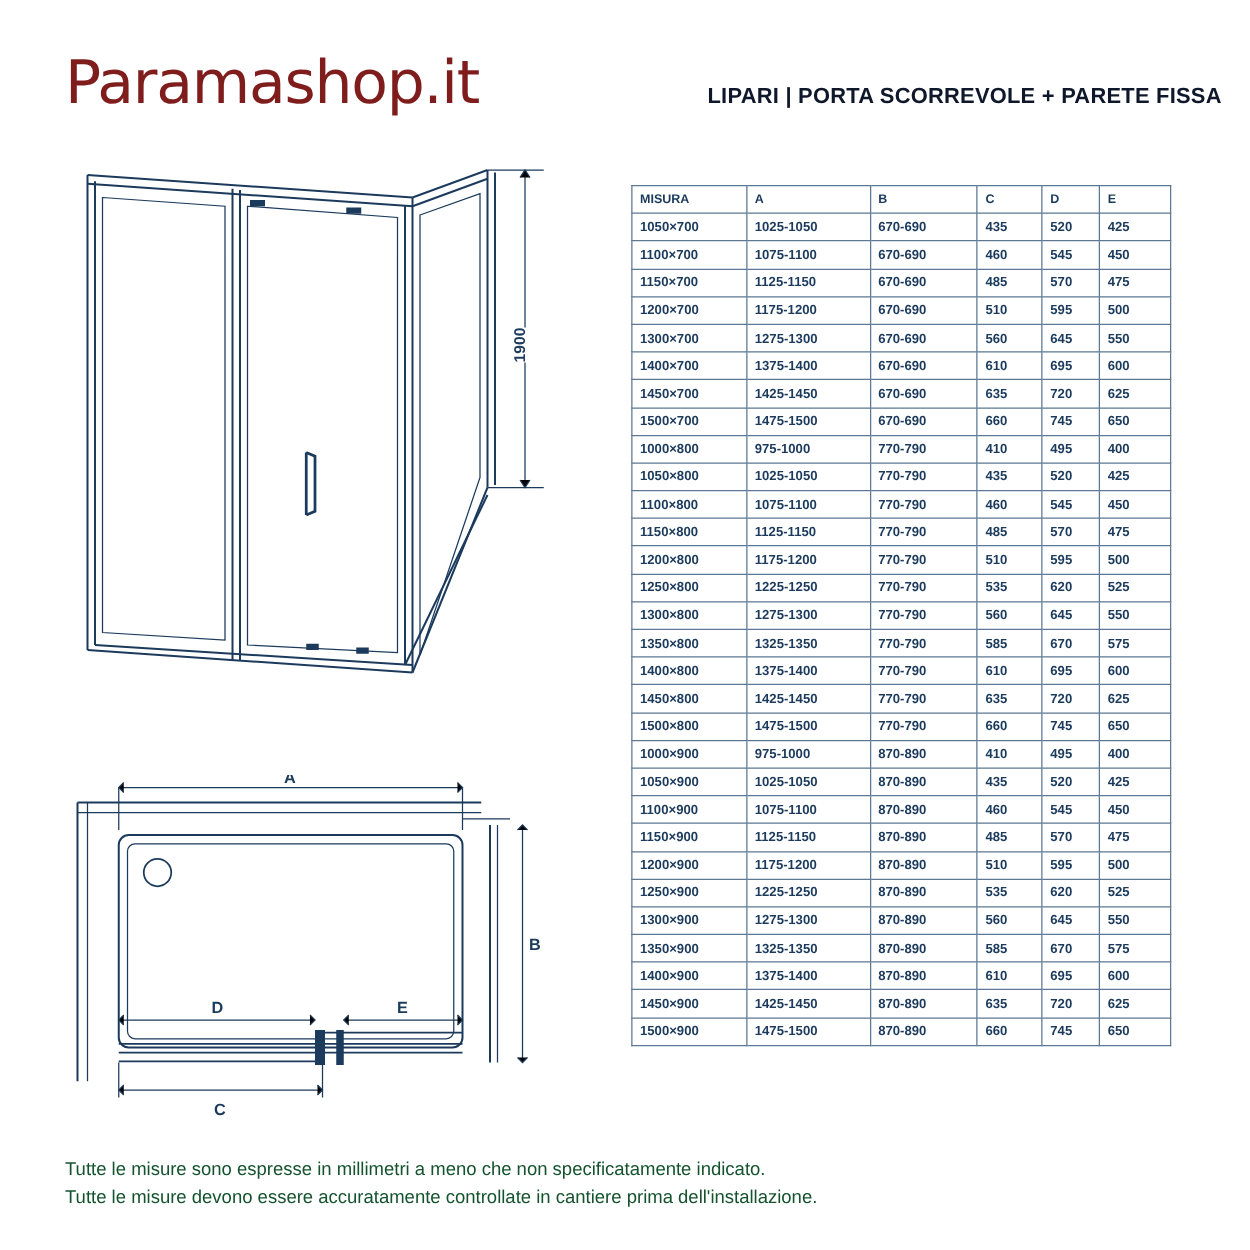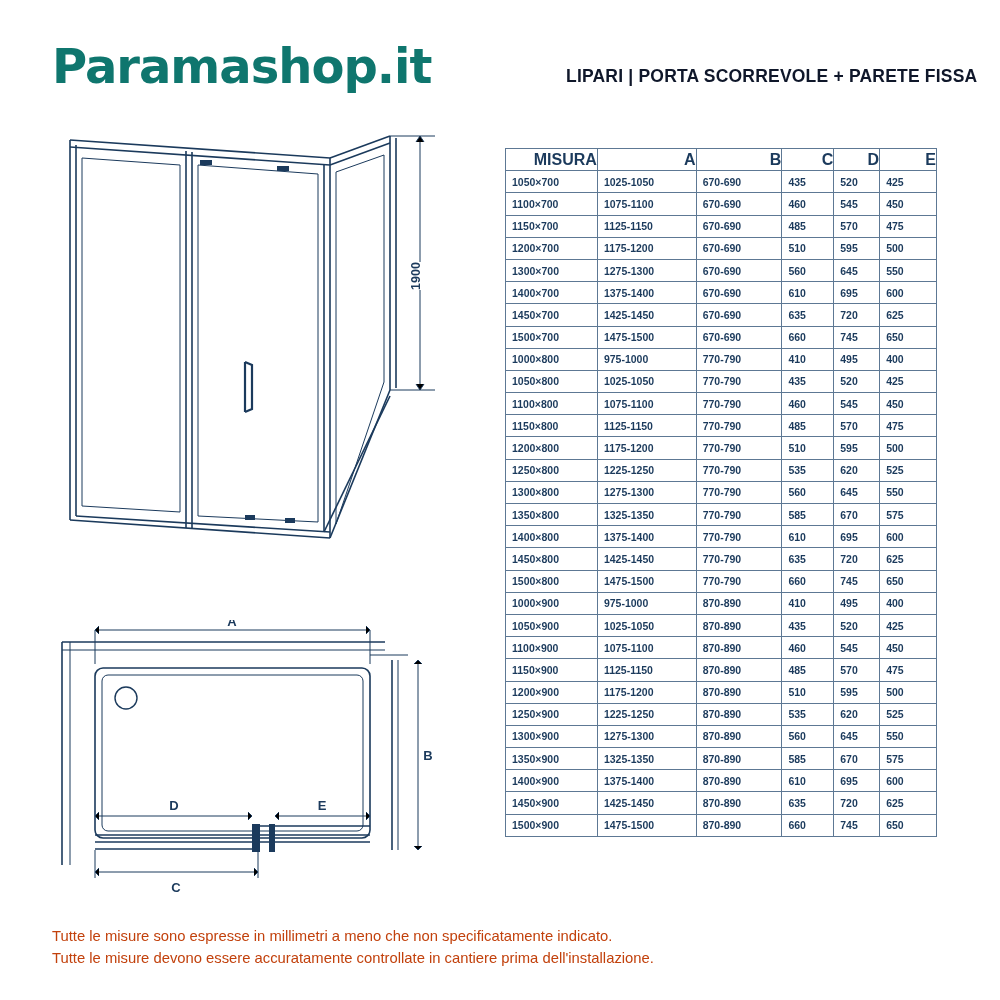--- a/index.html
+++ b/index.html
@@ -19,23 +19,23 @@
     position: absolute;
     inset: 0;
   }
 
   
   .brand {
     position: absolute;
     left: 52px;
     top: 38px;
     font-size: 48px;
-    font-weight: bold;
+    font-weight: normal;
     letter-spacing: -1px;
-    color: #0f766e;
+    color: #7f1d1d;
     font-family: "DejaVu Sans", sans-serif;
     white-space: nowrap;
   }
   .product-title {
     position: absolute;
     left: 566px;
     top: 66px;
     font-size: 17.5px;
     font-weight: bold;
     color: #0f172a;
@@ -76,39 +76,38 @@
   table.measures th,
   table.measures td {
     border: 1px solid #5d7894;
     padding: 0 0 0 6px;
     height: 21.2px;
     text-align: left;
     font-weight: bold;
     white-space: nowrap;
   }
   table.measures th {
-    font-size: 16px;
-    text-align: right;
+    font-size: 10px;
   }
   col.c-misura { width: 92px; }
   col.c-a { width: 99px; }
   col.c-b { width: 86px; }
   col.c-c { width: 52px; }
   col.c-d { width: 46px; }
   col.c-e { width: 57px; }
 
   
   .footer {
     position: absolute;
     left: 52px;
     top: 925px;
     width: 900px;
     font-size: 14.8px;
     line-height: 1.52;
-    color: #c2410c;
+    color: #14532d;
   }
   .footer div { white-space: nowrap; }
 
   svg text {
     font-family: "Liberation Sans", sans-serif;
     fill: #1b3a5c;
     font-weight: bold;
   }
 </style>
 </head>

